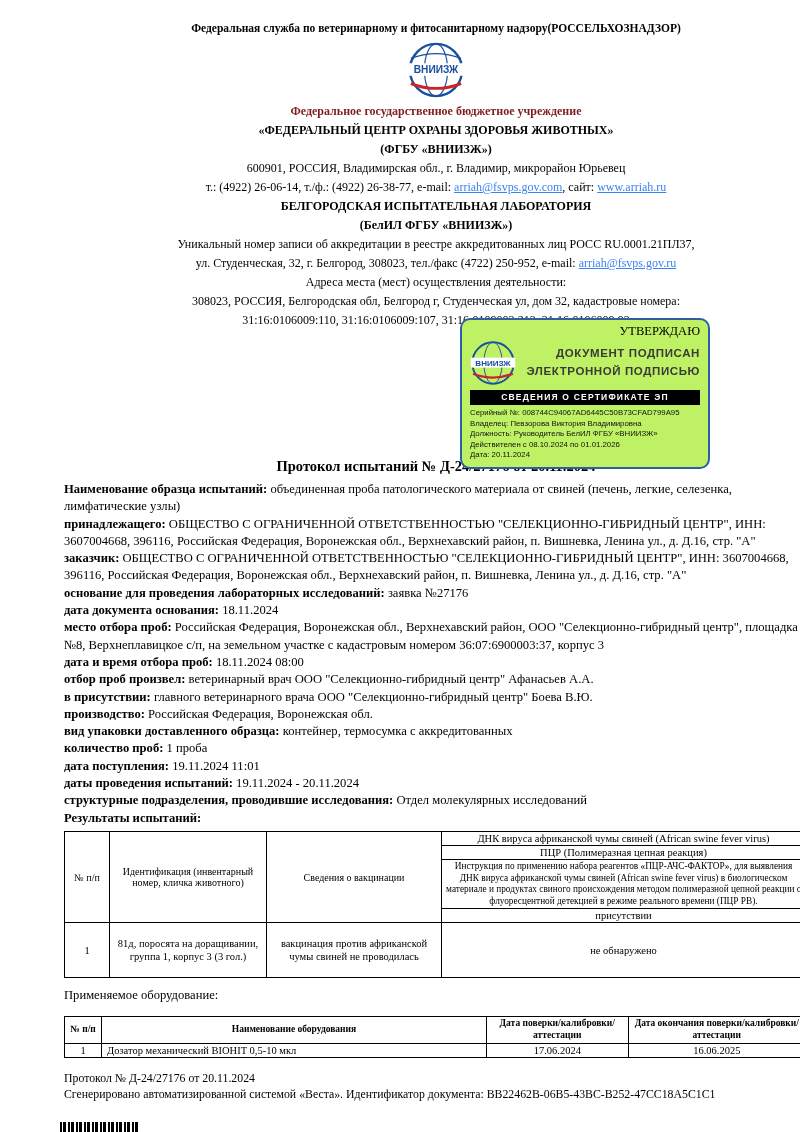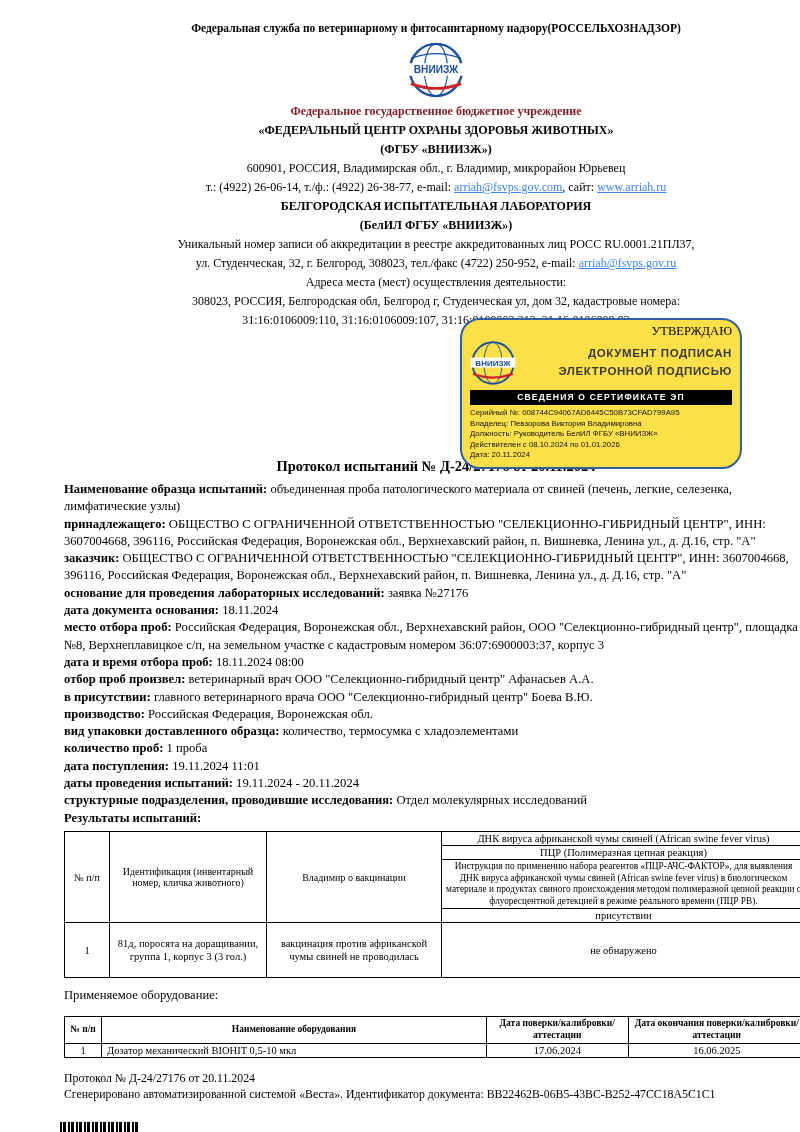--- a/index.html
+++ b/index.html
@@ -13,22 +13,22 @@
   
   .header { text-align:center; padding-top:20px; }
   .hline { font-size:12px; line-height:19px; }
   .hline.bold { font-weight:bold; }
   .agency { font-size:11.5px; font-weight:bold; line-height:16px; }
   .inst-blue { color:#7f1d1d; }
   a.link { color:#3b82f6; text-decoration:underline; cursor:pointer; }
   .logo-wrap { margin:5px auto 3px; width:58px; height:58px; }
   
   .stamp {
-    position:absolute; top:318px; left:460px; width:282px;
-    border:2px solid #2e5fa3; border-radius:20px; background:#fde047;
+    position:absolute; top:318px; left:460px; width:250px;
+    border:2px solid #2e5fa3; border-radius:10px; background:#bef264;
     padding:4px 8px 6px; box-sizing:border-box;
     font-family:"Liberation Sans", sans-serif;
   }
   .stamp-approve { text-align:right; font-size:12.5px; font-family:"Liberation Serif", serif; margin-bottom:1px; }
   .stamp-row { display:flex; align-items:center; gap:7px; }
   .stamp-logo { flex:0 0 46px; height:46px; }
   .stamp-titles { flex:1; text-align:right; color:#3a3a3a; font-weight:bold; font-size:11.5px; letter-spacing:0.6px; line-height:1.55; }
   .stamp-bar { background:#000; color:#fff; text-align:center; font-size:8.5px; letter-spacing:1.2px; padding:2px 0 3px; margin:4px 0 3px; font-weight:bold; }
   .stamp-small { font-size:7.8px; line-height:1.35; color:#111; }
   
@@ -126,34 +126,34 @@
       <p class="field"><span class="b">Наименование образца испытаний:</span> <span>объединенная проба патологического материала от свиней (печень, легкие, селезенка, лимфатические узлы)</span></p>
       <p class="field"><span class="b">принадлежащего:</span> <span>ОБЩЕСТВО С ОГРАНИЧЕННОЙ ОТВЕТСТВЕННОСТЬЮ "СЕЛЕКЦИОННО-ГИБРИДНЫЙ ЦЕНТР", ИНН: 3607004668, 396116, Российская Федерация, Воронежская обл., Верхнехавский район, п. Вишневка, Ленина ул., д. Д.16, стр. "А"</span></p>
       <p class="field"><span class="b">заказчик:</span> <span>ОБЩЕСТВО С ОГРАНИЧЕННОЙ ОТВЕТСТВЕННОСТЬЮ "СЕЛЕКЦИОННО-ГИБРИДНЫЙ ЦЕНТР", ИНН: 3607004668, 396116, Российская Федерация, Воронежская обл., Верхнехавский район, п. Вишневка, Ленина ул., д. Д.16, стр. "А"</span></p>
       <p class="field"><span class="b">основание для проведения лабораторных исследований:</span> <span>заявка №27176</span></p>
       <p class="field"><span class="b">дата документа основания:</span> <span>18.11.2024</span></p>
       <p class="field"><span class="b">место отбора проб:</span> <span>Российская Федерация, Воронежская обл., Верхнехавский район, ООО "Селекционно-гибридный центр", площадка №8, Верхнеплавицкое с/п, на земельном участке с кадастровым номером 36:07:6900003:37, корпус 3</span></p>
       <p class="field"><span class="b">дата и время отбора проб:</span> <span>18.11.2024 08:00</span></p>
       <p class="field"><span class="b">отбор проб произвел:</span> <span>ветеринарный врач ООО "Селекционно-гибридный центр" Афанасьев А.А.</span></p>
       <p class="field"><span class="b">в присутствии:</span> <span>главного ветеринарного врача ООО "Селекционно-гибридный центр" Боева В.Ю.</span></p>
       <p class="field"><span class="b">производство:</span> <span>Российская Федерация, Воронежская обл.</span></p>
-      <p class="field"><span class="b">вид упаковки доставленного образца:</span> <span>количество, термосумка с хладоэлементами</span></p>
+      <p class="field"><span class="b">вид упаковки доставленного образца:</span> <span>контейнер, термосумка с аккредитованных</span></p>
       <p class="field"><span class="b">количество проб:</span> <span>1 проба</span></p>
       <p class="field"><span class="b">дата поступления:</span> <span>19.11.2024 11:01</span></p>
       <p class="field"><span class="b">даты проведения испытаний:</span> <span>19.11.2024 - 20.11.2024</span></p>
       <p class="field"><span class="b">структурные подразделения, проводившие исследования:</span> <span>Отдел молекулярных исследований</span></p>
       <p class="field"><span class="b">Результаты испытаний:</span></p>
     </div>
 
     <table class="results">
       <tbody>
           <tr>
         <th class="col-num" rowspan="4">№ п/п</th>
         <th class="col-id" rowspan="4">Идентификация (инвентарный номер, кличка животного)</th>
-        <th class="col-vacc" rowspan="4">Владимир о вакцинации</th>
+        <th class="col-vacc" rowspan="4">Сведения о вакцинации</th>
         <th class="h-top">ДНК вируса африканской чумы свиней (African swine fever virus)</th>
       </tr>
       <tr>
         <th class="h-top">ПЦР (Полимеразная цепная реакция)</th>
       </tr>
       <tr>
         <th class="h-method">Инструкция по применению набора реагентов «ПЦР-АЧС-ФАКТОР», для выявления ДНК вируса африканской чумы свиней (African swine fever virus) в биологическом материале и продуктах свиного происхождения методом полимеразной цепной реакции с флуоресцентной детекцией в режиме реального времени (ПЦР РВ).</th>
       </tr>
       <tr>
         <th class="h-neg">присутствии</th>

